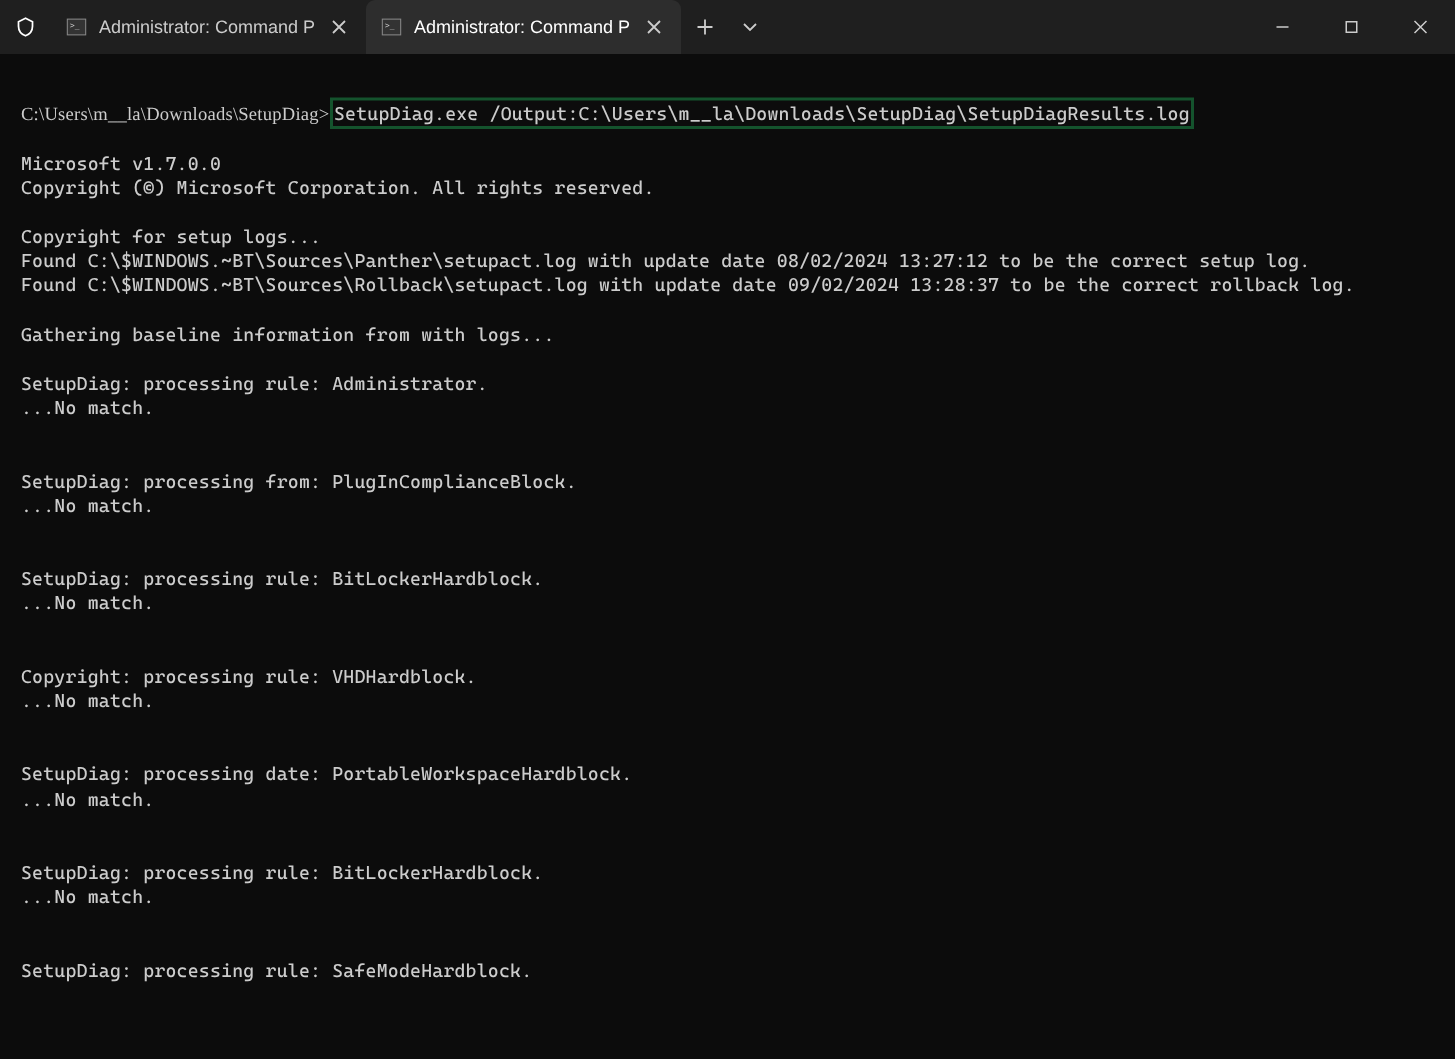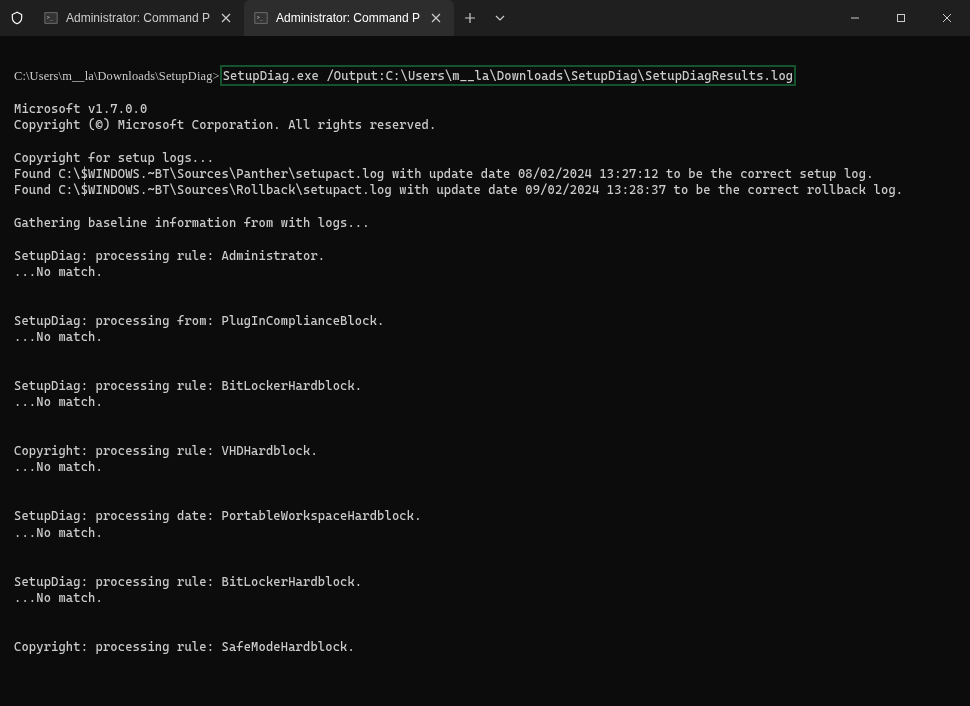--- a/index.html
+++ b/index.html
@@ -253,13 +253,13 @@
 <span></span>
 <span></span>
 <span>SetupDiag: processing date: PortableWorkspaceHardblock.</span>
 <span>...No match.</span>
 <span></span>
 <span></span>
 <span>SetupDiag: processing rule: BitLockerHardblock.</span>
 <span>...No match.</span>
 <span></span>
 <span></span>
-<span>Copyright: processing rule: SafeModeHardblock.</span></div>
+<span>SetupDiag: processing rule: SafeModeHardblock.</span></div>
 
 </body></html>

